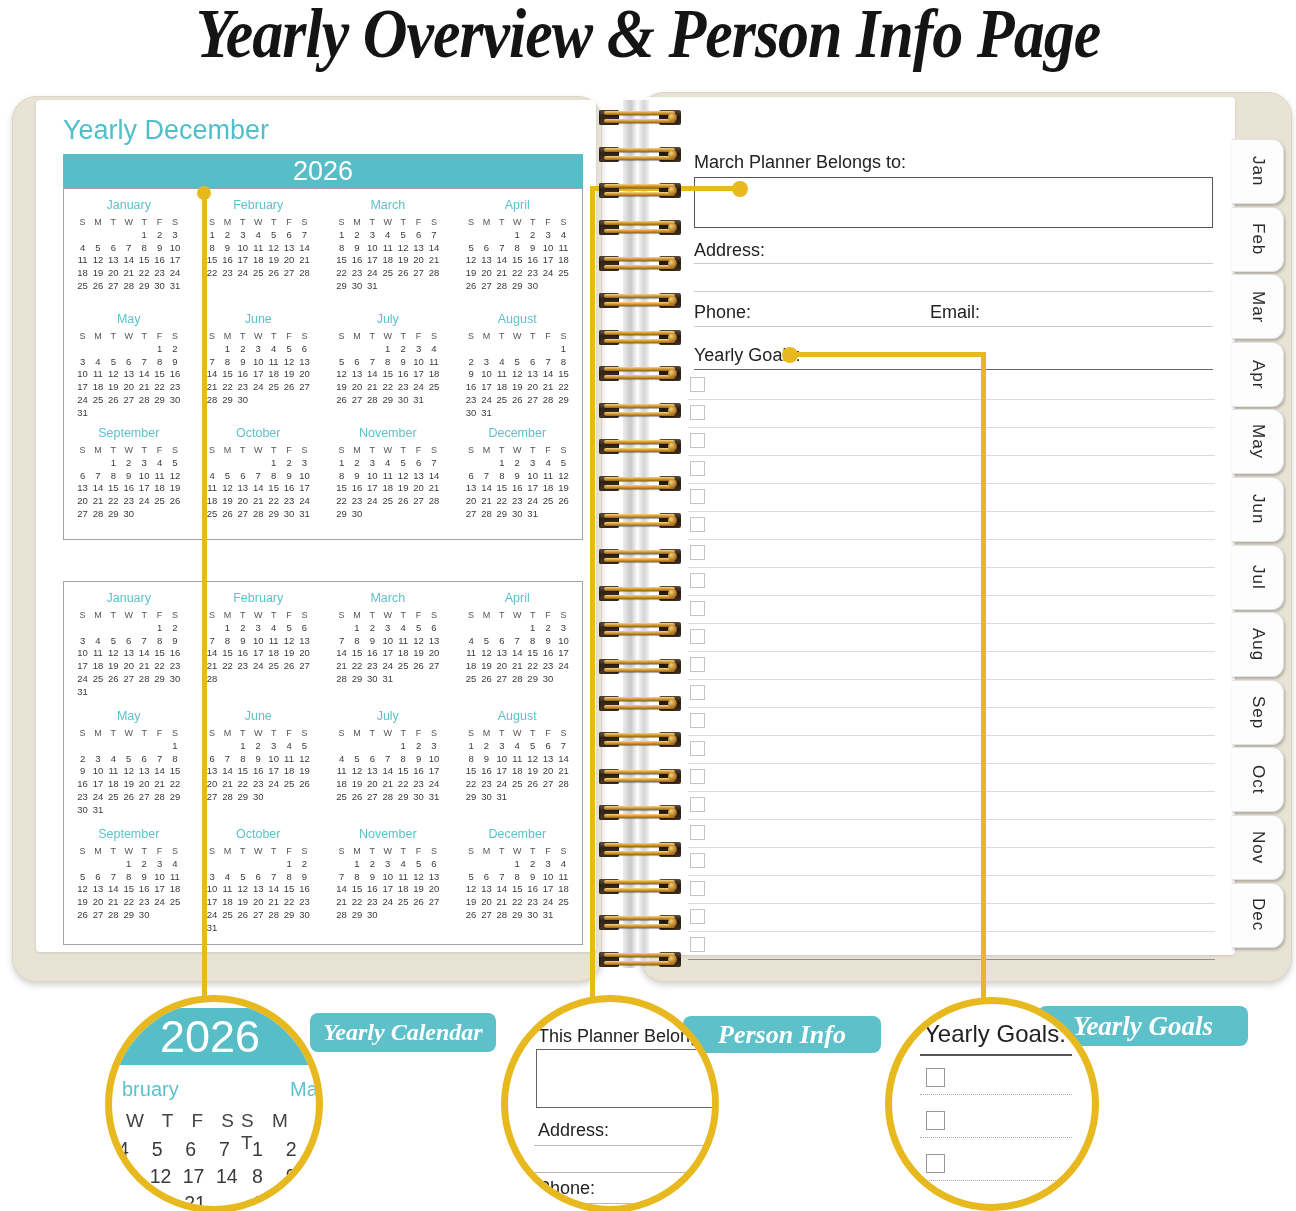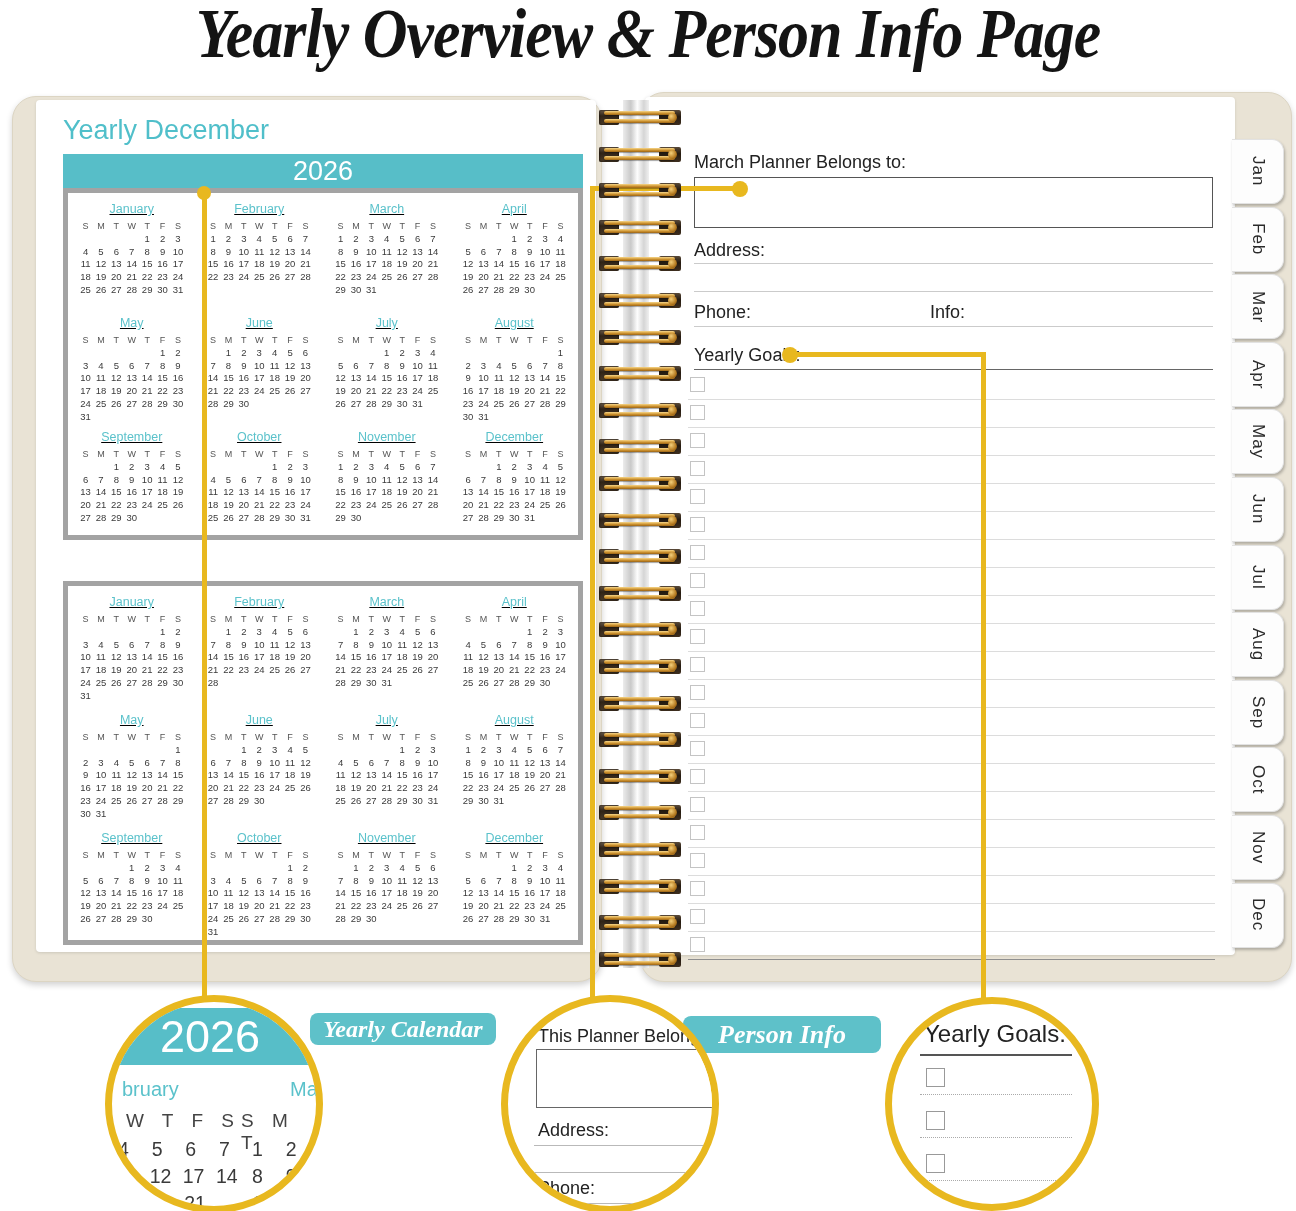--- a/index.html
+++ b/index.html
@@ -15,21 +15,21 @@
   .cover-left{left:12px;top:96px;width:588px;height:884px;}
   .cover-right{left:640px;top:92px;width:650px;height:888px;}
   .page{position:absolute;background:#fff;z-index:5;box-shadow:0 1px 3px rgba(0,0,0,.12);}
   .page-left{left:36px;top:100px;width:560px;height:852px;border-radius:4px;}
   .page-right{left:645px;top:97px;width:590px;height:858px;border-radius:4px;}
   
   .lp-heading{position:absolute;left:63px;top:115px;font-size:27px;color:#50bfca;z-index:6;}
   .year-bar{position:absolute;left:63px;width:520px;height:34px;background:#57bec8;z-index:6;
     color:#fff;font-size:27px;text-align:center;line-height:34px;}
   .bar-2026{top:154px;} .bar-2027{top:547px;}
-  .cal-box{position:absolute;left:63px;width:520px;border:5px solid #a3a3a3;background:#fff;z-index:6;box-sizing:border-box;text-decoration:underline;}
+  .cal-box{position:absolute;left:63px;width:520px;border:1px solid #a3a3a3;background:#fff;z-index:6;box-sizing:border-box;}
   .box-2026{top:188px;height:352px;} .box-2027{top:581px;height:364px;}
   .months{display:grid;grid-template-columns:repeat(4,1fr);padding-top:5px;}
   .box-2026 .month{height:111px;} .box-2027 .month{height:115px;}
   .month{padding-top:3px;overflow:hidden;}
   .mname{text-align:center;color:#5bc2cb;font-size:12.5px;height:17px;line-height:17px;}
   .mrow{height:12.8px;line-height:12.8px;white-space:nowrap;text-align:center;}
   .mc{display:inline-block;width:15.4px;font-size:9.5px;color:#3a3a3a;text-align:center;}
   .mhead .mc{font-size:9px;color:#555;}
   
   .rp-heading{position:absolute;left:694px;top:115px;width:519px;text-align:right;
@@ -503,21 +503,21 @@
       </div>
     </div>
 
   <div class="page page-right"></div>
   <div class="rp-label" style="left:694px;top:152px;">March Planner Belongs to:</div>
   <div class="belongs-box"></div>
   <div class="rp-label" style="left:694px;top:240px;">Address:</div>
   <div class="rule" style="top:263px;"></div>
   <div class="rule" style="top:291px;"></div>
   <div class="rp-label" style="left:694px;top:302px;">Phone:</div>
-  <div class="rp-label" style="left:930px;top:302px;">Info:</div>
+  <div class="rp-label" style="left:930px;top:302px;">Email:</div>
   <div class="rule" style="top:326px;"></div>
   <div class="rp-label" style="left:694px;top:345px;">Yearly Goals:</div>
   <div class="rule rule-dark" style="top:369px;"></div>
   <div class="goals-list" id="goals-list">
       <div class="goal-row">
         <div class="goal-check"></div>
       </div>
       <div class="goal-row">
         <div class="goal-check"></div>
       </div>
@@ -621,22 +621,23 @@
 
   <div class="conn" style="left:202px;top:190px;width:5px;height:810px;"></div>
   <div class="conn-dot" style="left:197px;top:186px;width:14px;height:14px;"></div>
   <div class="conn" style="left:590px;top:186px;width:150px;height:5px;"></div>
   <div class="conn" style="left:590px;top:186px;width:5px;height:818px;"></div>
   <div class="conn-dot" style="left:732px;top:181px;width:16px;height:16px;"></div>
   <div class="conn" style="left:790px;top:352px;width:196px;height:5px;"></div>
   <div class="conn" style="left:981px;top:352px;width:5px;height:660px;"></div>
   <div class="conn-dot" style="left:782px;top:347px;width:16px;height:16px;"></div>
 
-  <div class="callout-label" style="left:310px;top:1013px;width:186px;height:32px;font-size:24px;">Yearly Calendar</div>
+  <div class="callout-label" style="left:310px;top:1013px;width:186px;height:39px;font-size:24px;">Yearly Calendar</div>
   <div class="callout-label" style="left:683px;top:1016px;width:198px;height:37px;font-size:26px;">Person Info</div>
+  <div class="callout-label" style="left:1038px;top:1006px;width:210px;height:40px;font-size:27px;">Yearly Goals</div>
 
   <div class="circle" style="left:105px;top:995px;">
     <div class="mini-band">2026</div>
     <div class="mini-months">
       <span class="static-text" style="left:4px;margin-left:6px;">bruary</span>
       <span class="static-text" style="left:178px;">Ma</span>
     </div>
     <div class="mini-head">
       <span class="static-text" style="left:14px;">W T F S</span>
       <span class="static-text" style="left:129px;">S M T</span>

